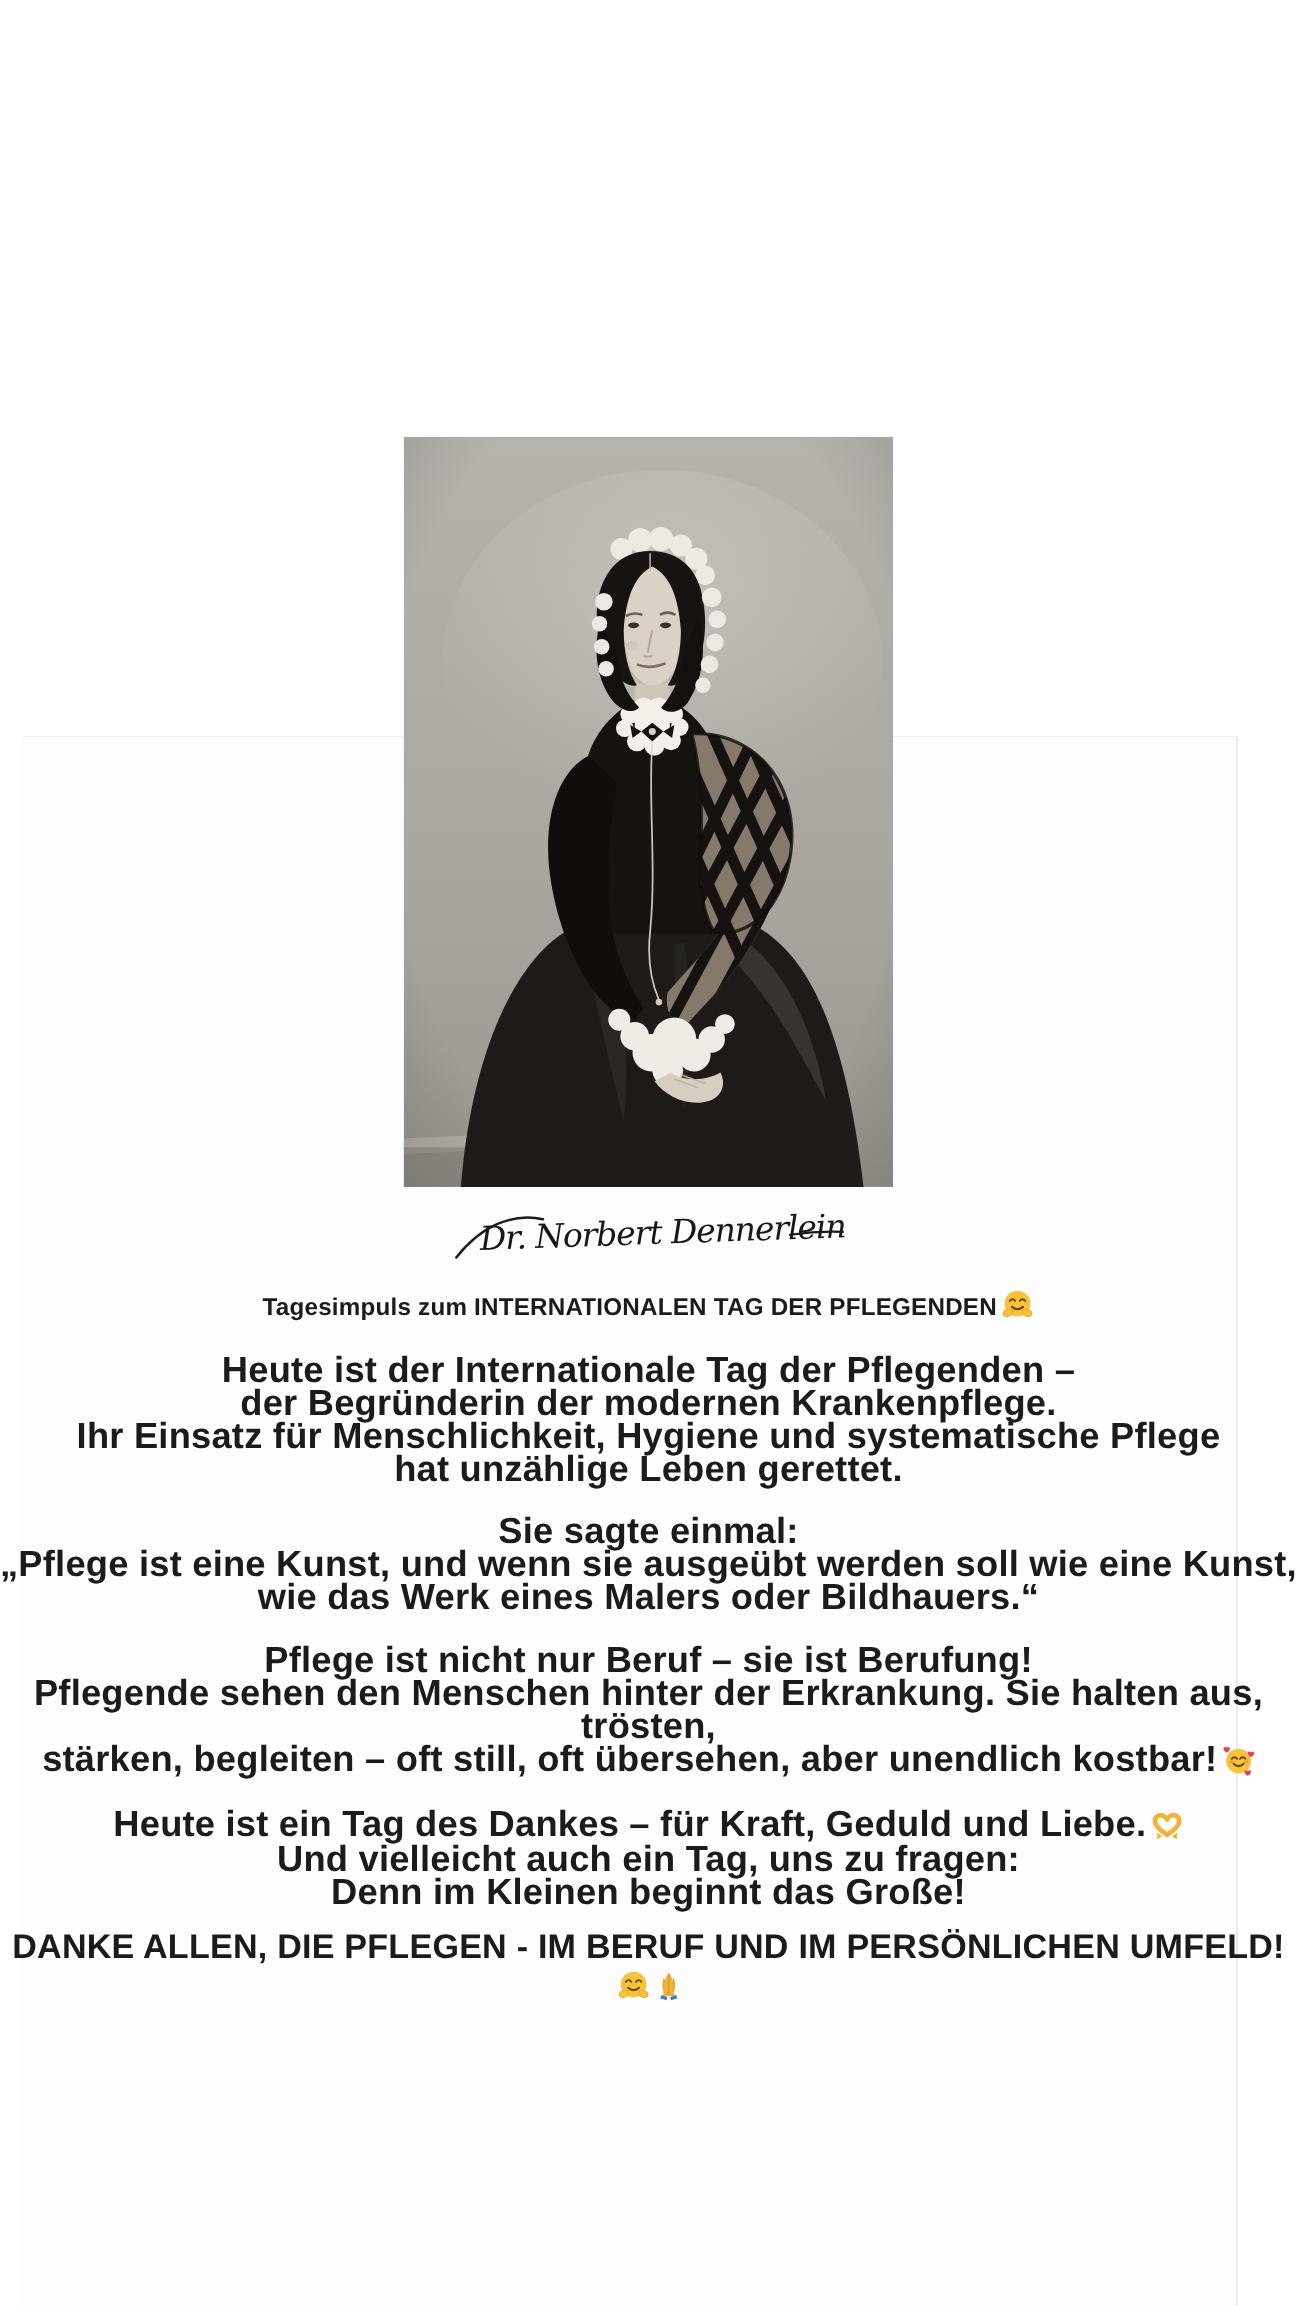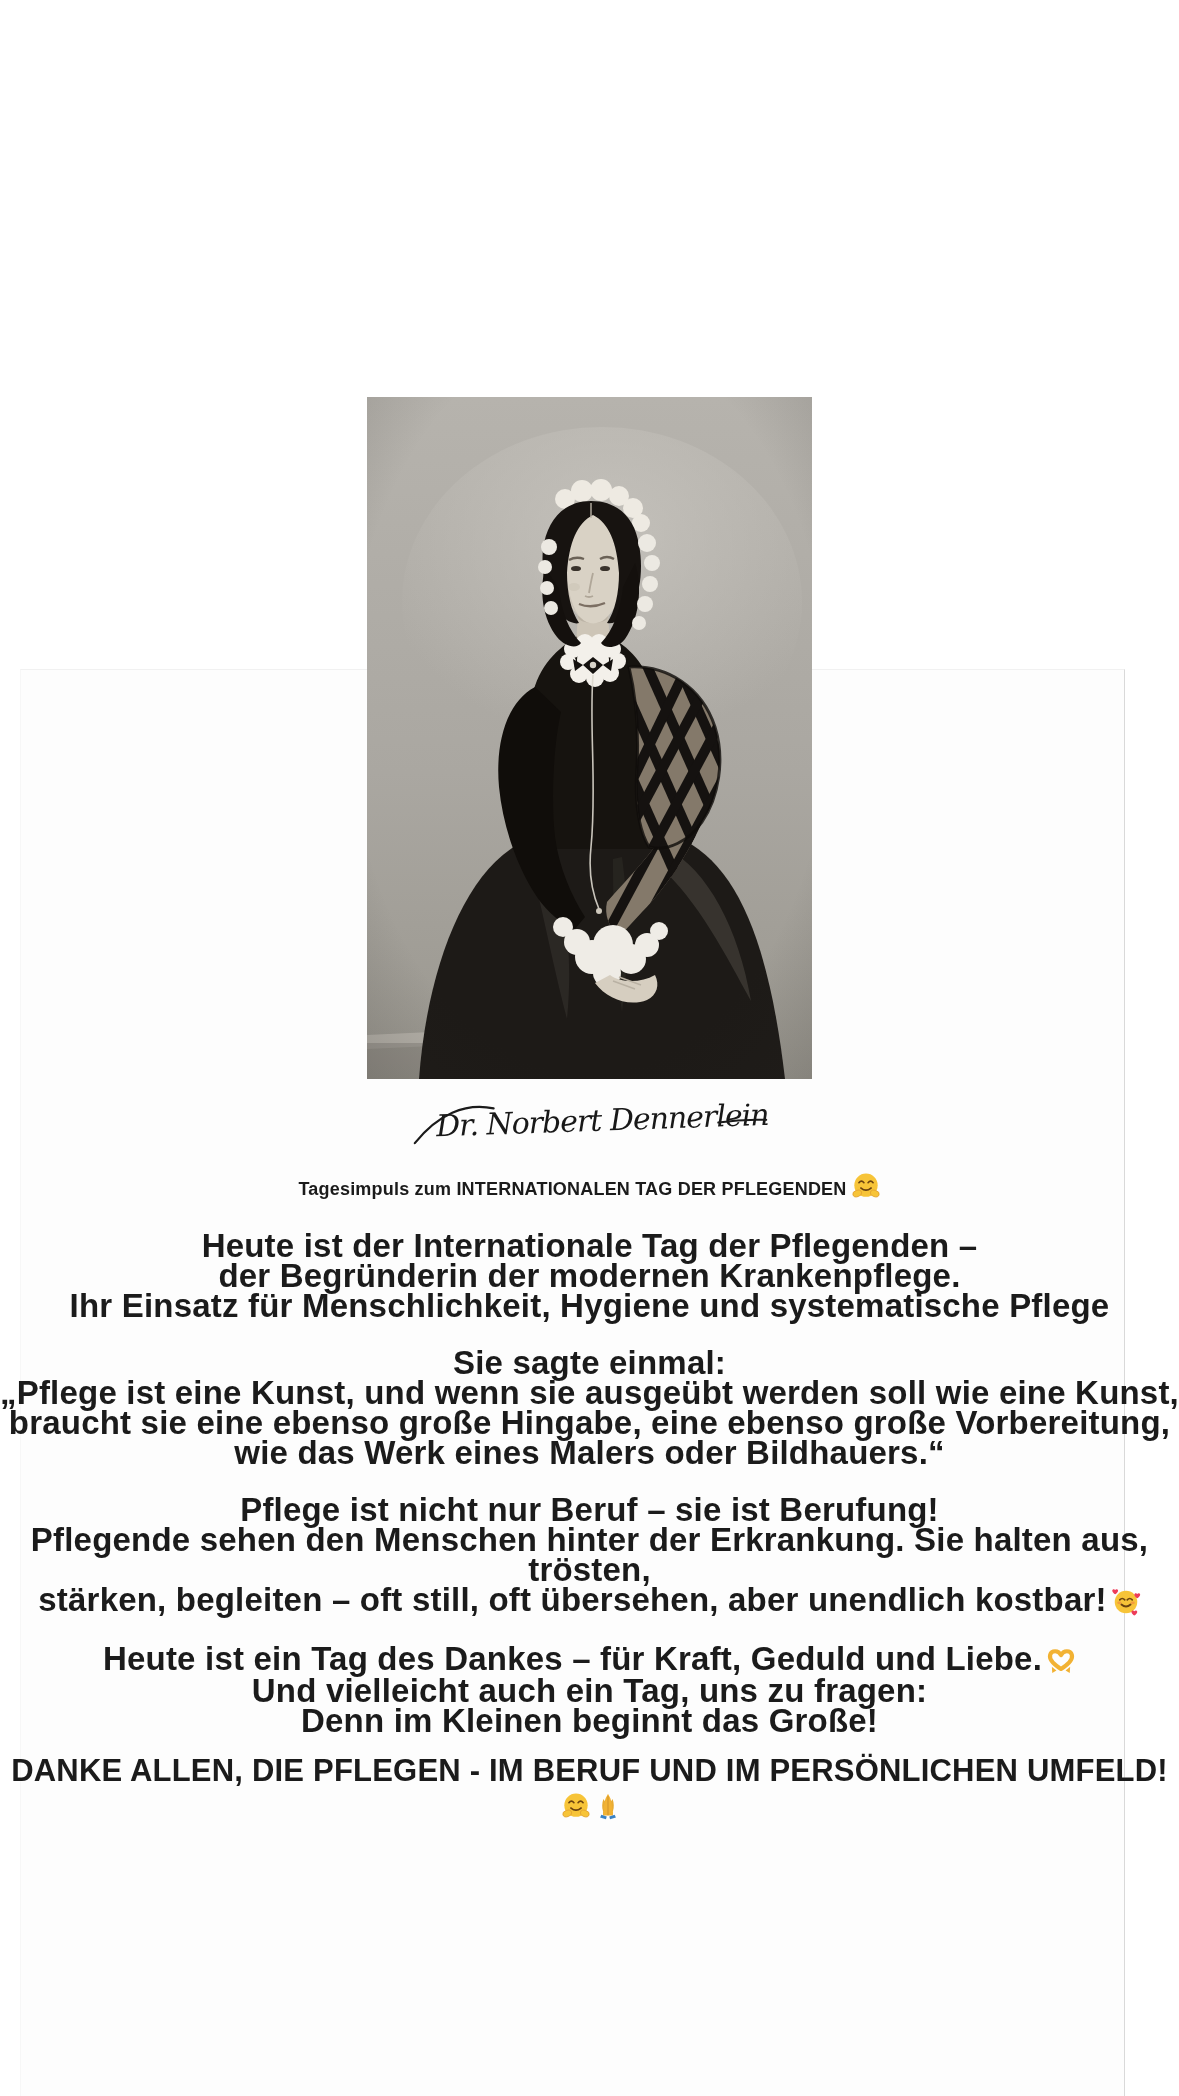--- a/index.html
+++ b/index.html
@@ -10,21 +10,21 @@
     background:#fdfdfd;
     border-top:1px solid #f1f1f1; border-bottom:1px solid #eeeeee;
     border-right:1px solid #d9d9d9; border-left:1px solid #f7f7f7;
   }
   .content { position:relative; width:1179px; text-align:center; color:#1b1b1b; }
   .photo { display:block; width:445px; height:682px; margin:397px auto 0; }
   .signature-wrap { margin-top:6px; height:64px; display:flex; justify-content:center; }
   .signature-wrap svg { transform:rotate(-2deg); }
   .sig-text { font-family:"DejaVu Serif", serif; font-style:italic; font-size:30px; fill:#181818; letter-spacing:-1px; }
   .sig-stroke { stroke:#1b1b1b; fill:none; stroke-linecap:round; }
-  .title { margin-top:22px; font-size:18px; font-weight:bold; letter-spacing:0.2px; line-height:30px; }
+  .title { margin-top:22px; font-size:22px; font-weight:bold; letter-spacing:0.2px; line-height:30px; }
   .para { margin-top:27px; font-size:33px; font-weight:bold; letter-spacing:0.2px; line-height:30px; }
   .para .line, .title .line { display:block; }
   .closing { margin-top:18px; font-size:31px; font-weight:bold; letter-spacing:0.2px; line-height:34px; }
   .emj { display:inline-block; width:30px; height:30px; vertical-align:-6px; margin-left:4px; }
   .emj + .emj { margin-left:2px; }
 </style>
 </head>
 <body>
 
 <div class="page">
@@ -177,26 +177,26 @@
             <path d="M12,20.5 q6,5 12,0" stroke="#6b4310" stroke-width="2.2" fill="none" stroke-linecap="round"></path>
             <ellipse cx="7.5" cy="27" rx="5.4" ry="3.8" fill="#f7c438" stroke="#e3a233" stroke-width="1" transform="rotate(-18 7.5 27)"></ellipse>
             <ellipse cx="28.5" cy="27" rx="5.4" ry="3.8" fill="#f7c438" stroke="#e3a233" stroke-width="1" transform="rotate(18 28.5 27)"></ellipse>
           </svg></span>
     </div>
 
     <p class="para">
       <span class="line">Heute ist der Internationale Tag der Pflegenden –</span>
       <span class="line">der Begründerin der modernen Krankenpflege.</span>
       <span class="line">Ihr Einsatz für Menschlichkeit, Hygiene und systematische Pflege</span>
+      <span class="line">hat unzählige Leben gerettet.</span>
     </p>
 
     <p class="para">
       <span class="line">Sie sagte einmal:</span>
       <span class="line">„Pflege ist eine Kunst, und wenn sie ausgeübt werden soll wie eine Kunst,</span>
-      <span class="line">braucht sie eine ebenso große Hingabe, eine ebenso große Vorbereitung,</span>
       <span class="line">wie das Werk eines Malers oder Bildhauers.“</span>
     </p>
 
     <p class="para">
       <span class="line">Pflege ist nicht nur Beruf – sie ist Berufung!</span>
       <span class="line">Pflegende sehen den Menschen hinter der Erkrankung. Sie halten aus, trösten,</span>
       <span class="line"><span>stärken, begleiten – oft still, oft übersehen, aber unendlich kostbar!</span><span class="emj"><svg viewBox="0 0 36 36">
               <circle cx="18" cy="18" r="13.5" fill="#f7c438"></circle>
               <path d="M10.5,15.5 q3,-3.4 6,0" stroke="#6b4310" stroke-width="2" fill="none" stroke-linecap="round"></path>
               <path d="M19.5,15.5 q3,-3.4 6,0" stroke="#6b4310" stroke-width="2" fill="none" stroke-linecap="round"></path>

